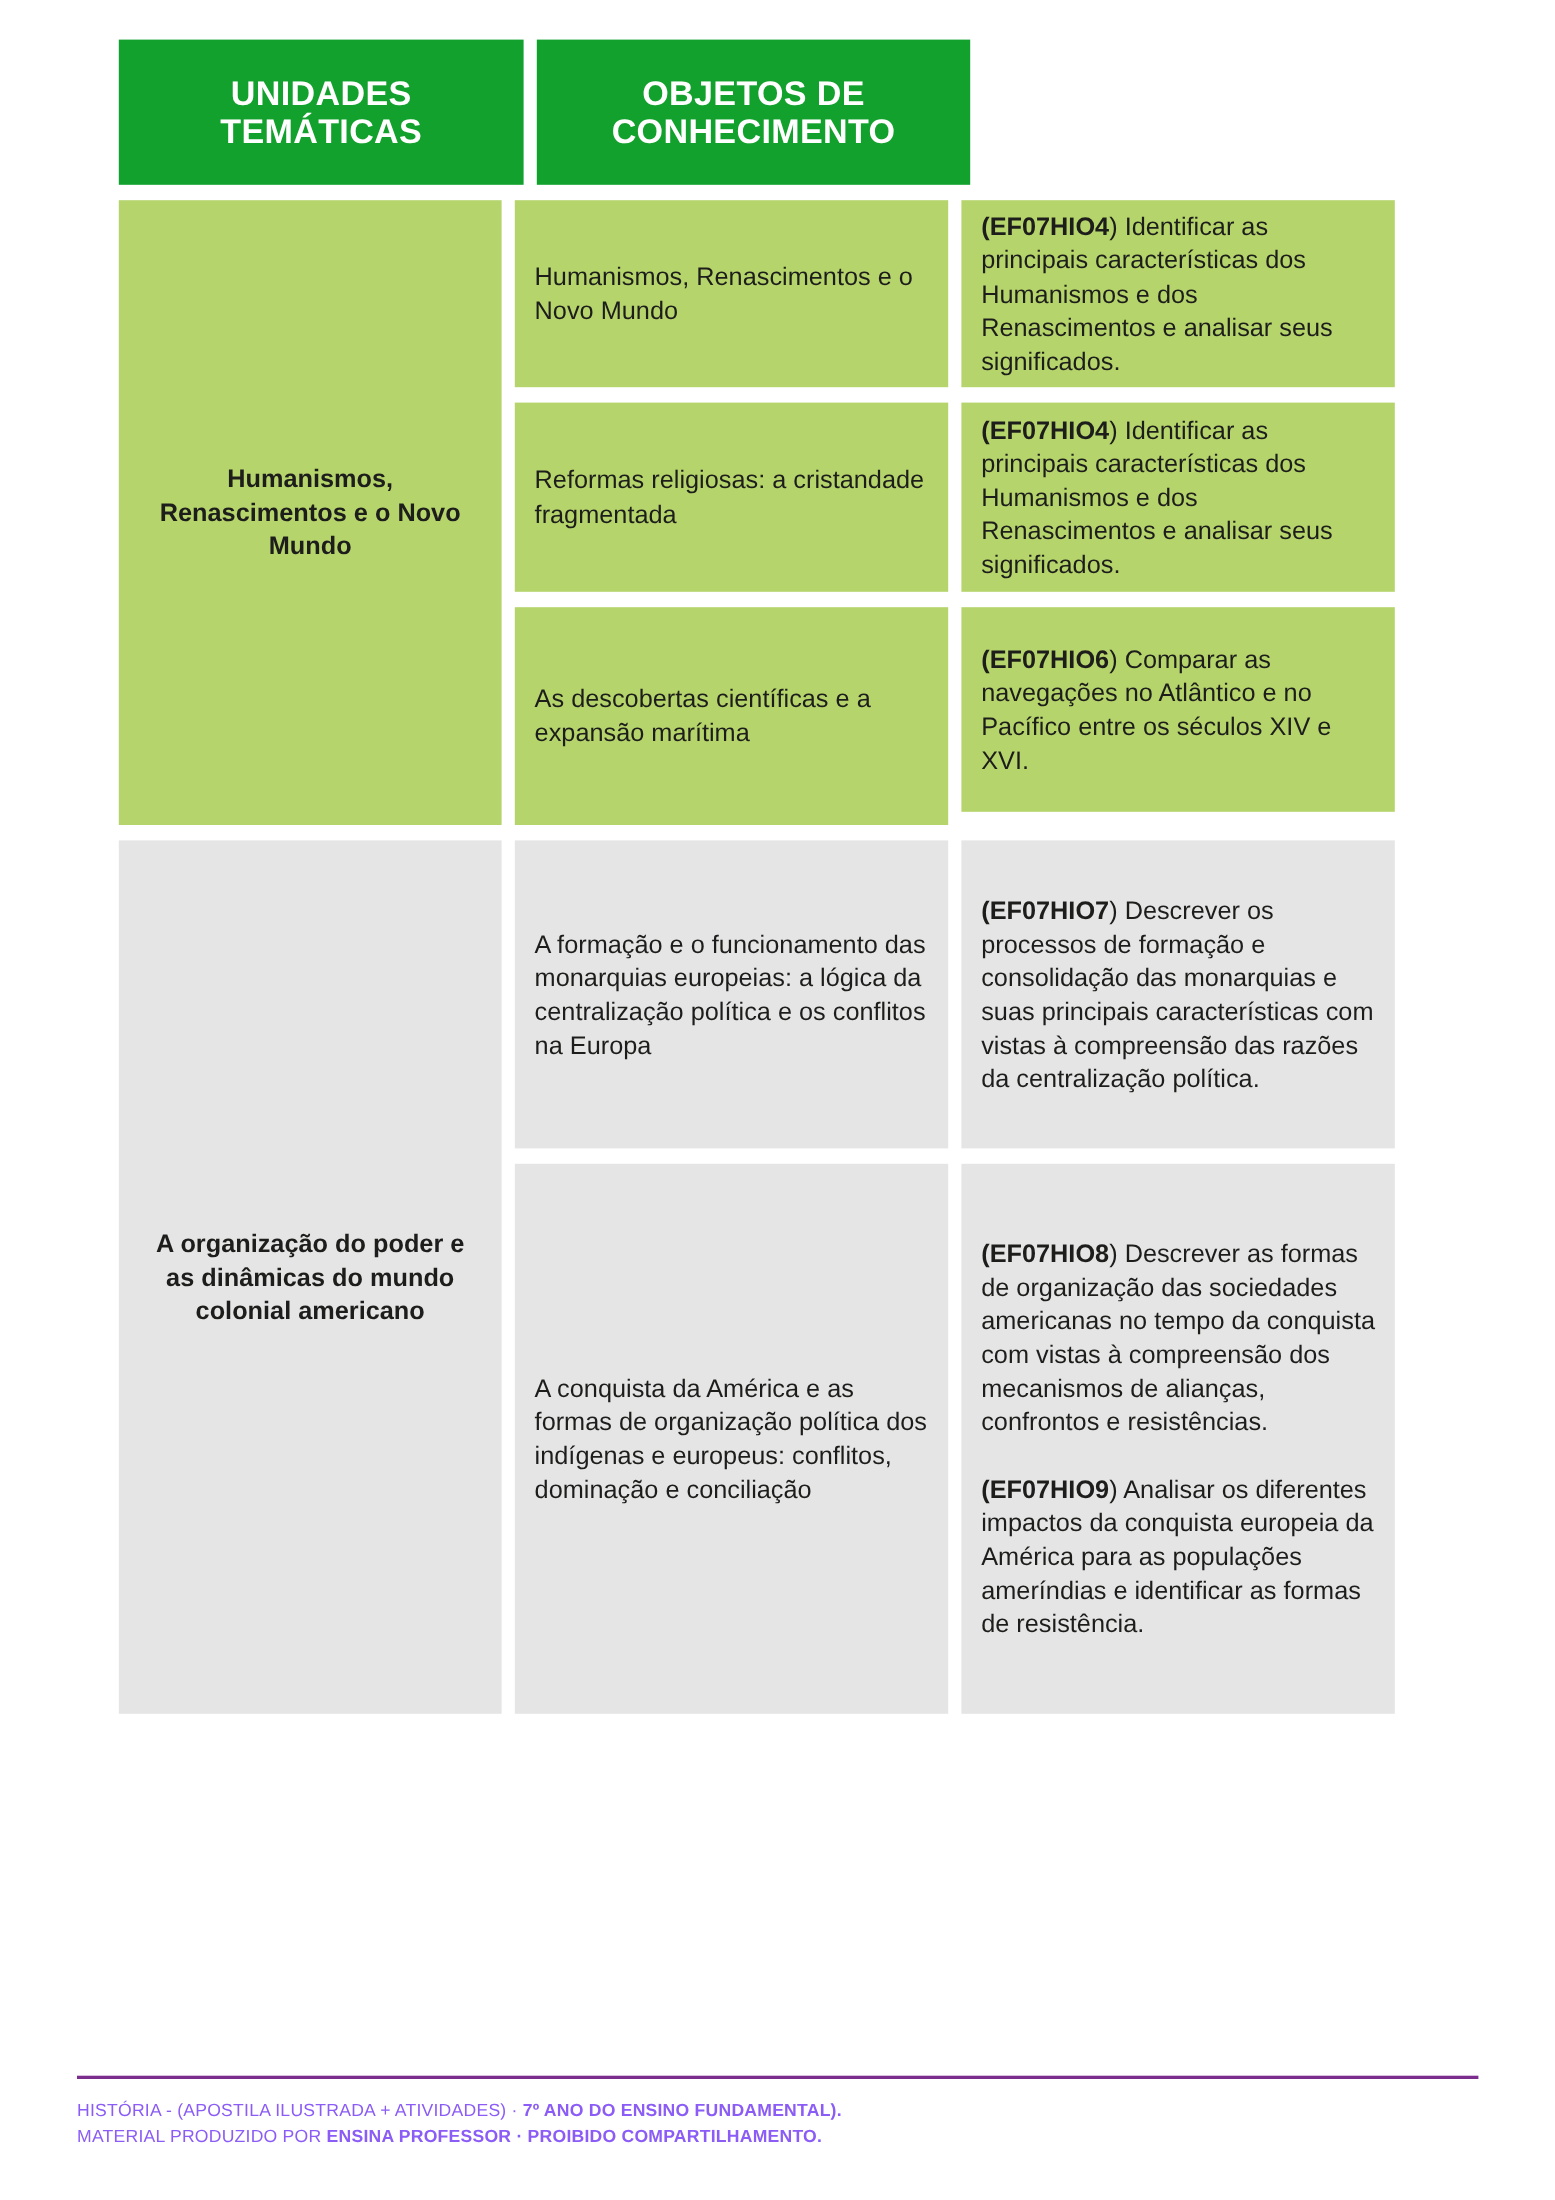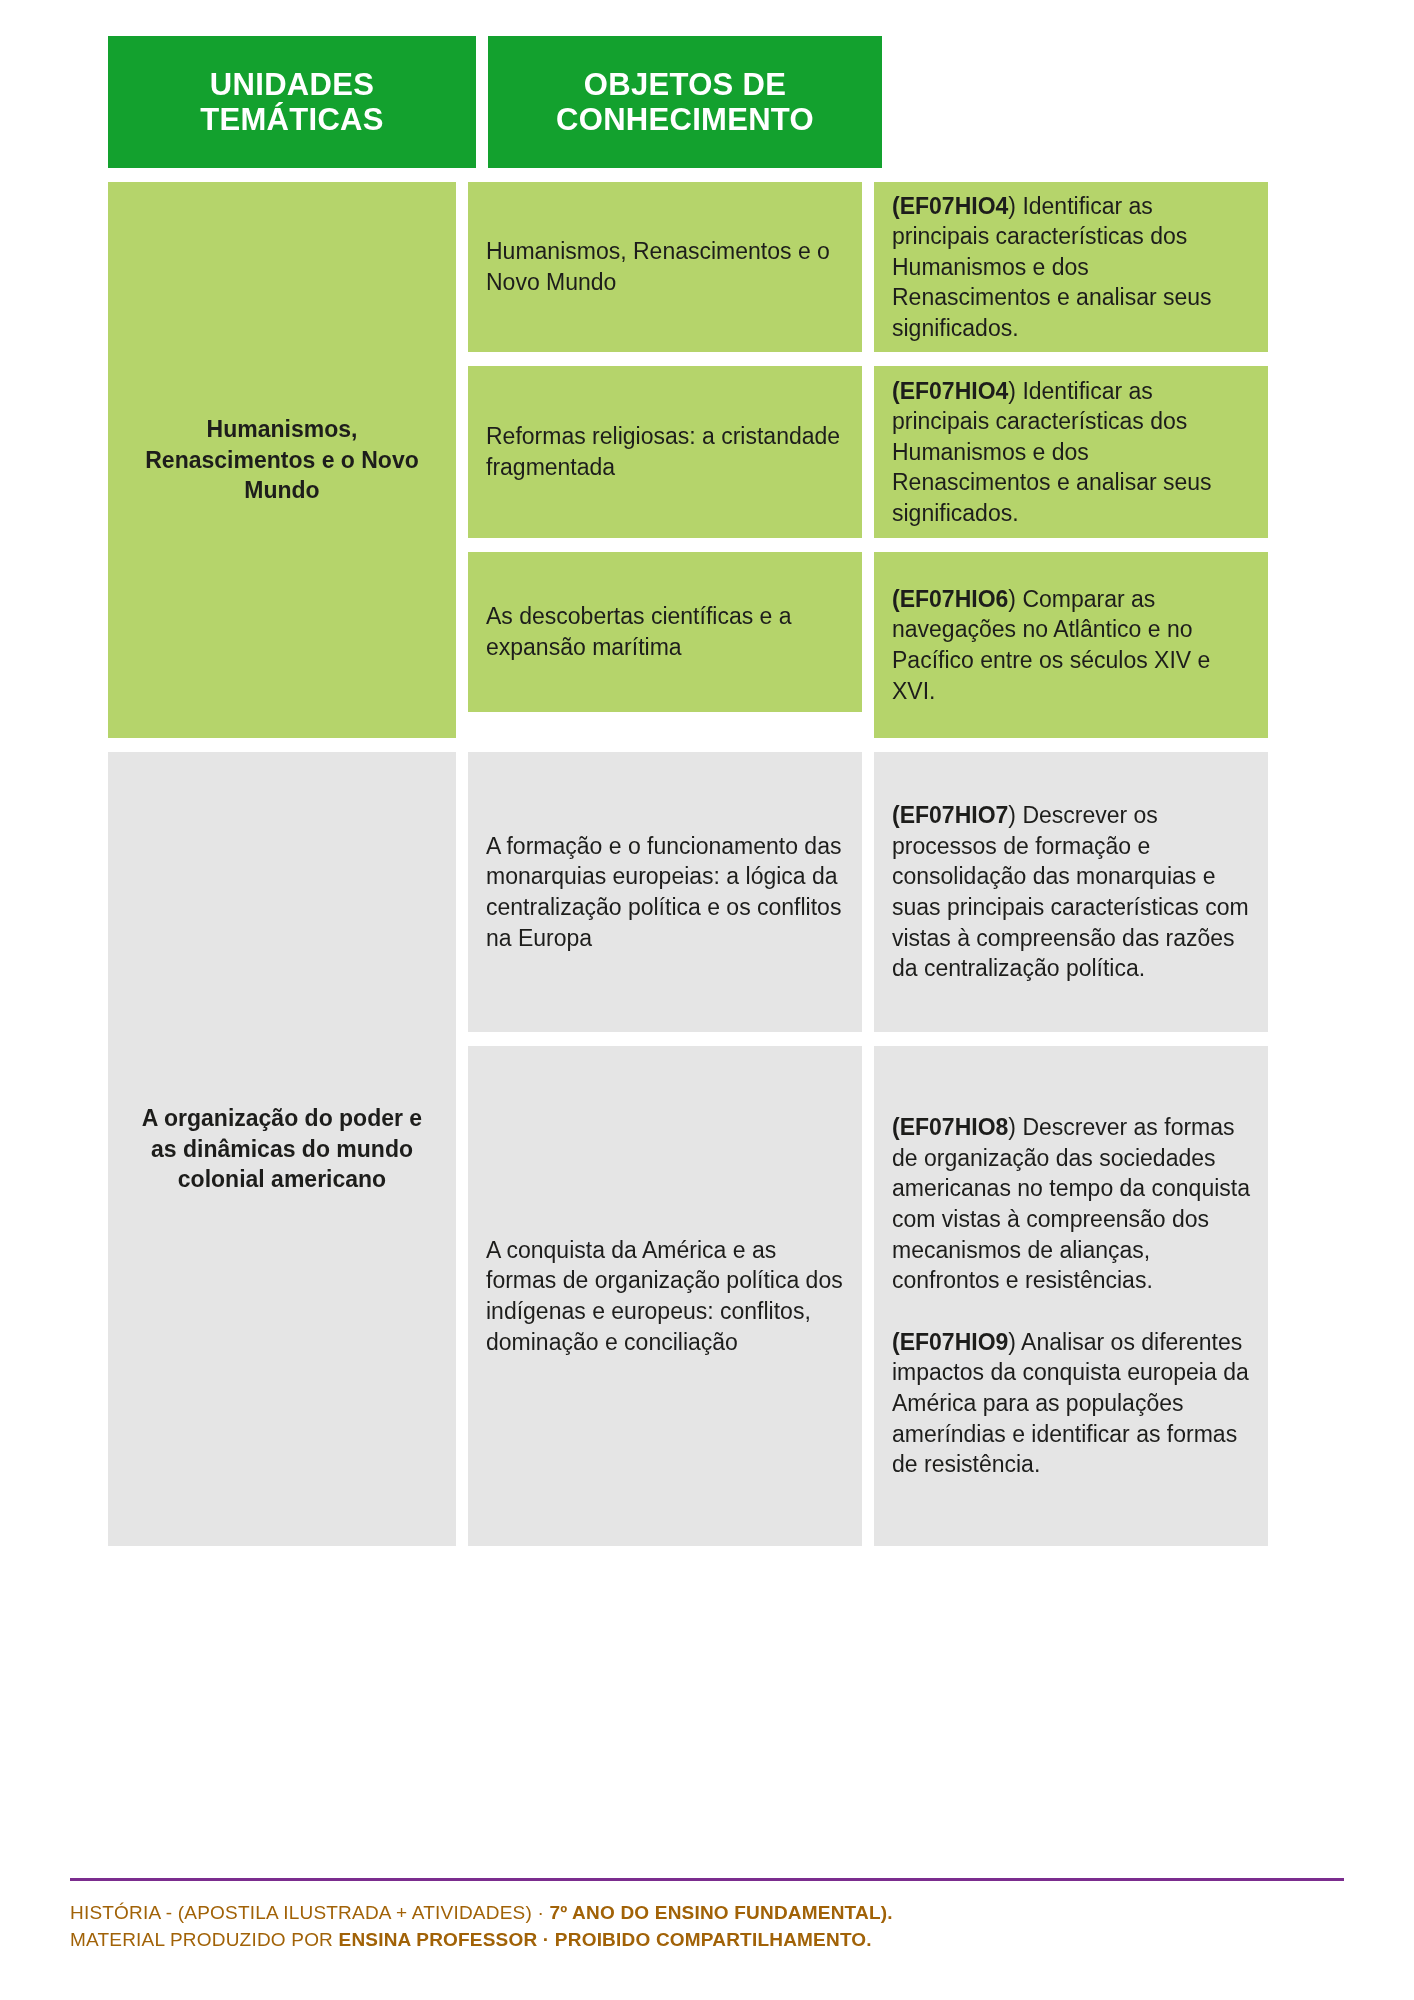--- a/index.html
+++ b/index.html
@@ -124,22 +124,22 @@
     left: 70px;
     right: 70px;
     bottom: 46px;
   }
   .footer-rule {
     height: 3px;
     background: #7B2D8E;
     margin-bottom: 18px;
   }
   .footer-line {
-    color: #a16207;
-    font-size: 19px;
+    color: #8b5cf6;
+    font-size: 16px;
     line-height: 1.45;
     letter-spacing: 0.2px;
   }
   .footer-line strong { font-weight: bold; }
 </style>
 </head>
 <body>
 
 <div class="page">
 
@@ -162,21 +162,21 @@
         </div>
 
         <div class="row">
           <div class="obj-cell" style="height:172px">Reformas religiosas: a cristandade fragmentada</div>
           <div class="hab-cell" style="height:172px">
             <p><span class="code">(EF07HIO4</span><span>)</span><span> Identificar as principais características dos Humanismos e dos Renascimentos e analisar seus significados.</span></p>
           </div>
         </div>
 
         <div class="row">
-          <div class="obj-cell" style="height:160px">As descobertas científicas e a expansão marítima</div>
+          <div class="obj-cell" style="height:198px">As descobertas científicas e a expansão marítima</div>
           <div class="hab-cell" style="height:186px">
             <p><span class="code">(EF07HIO6</span><span>)</span><span> Comparar as navegações no Atlântico e no Pacífico entre os séculos XIV e XVI.</span></p>
           </div>
         </div>
 
       </div>
     </div>
 
     <div class="block blue">
       <div class="unit-cell">A organização do poder e as dinâmicas do mundo colonial americano</div>

